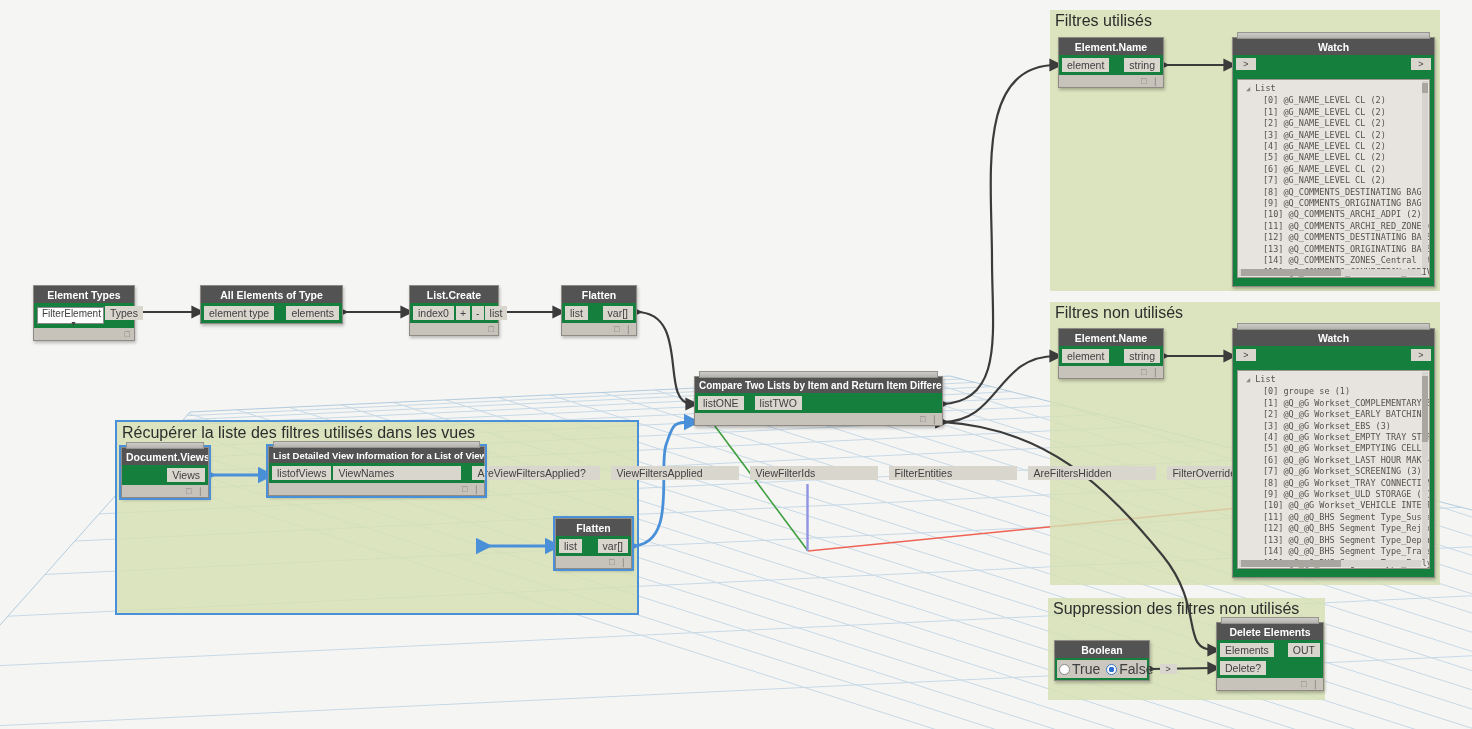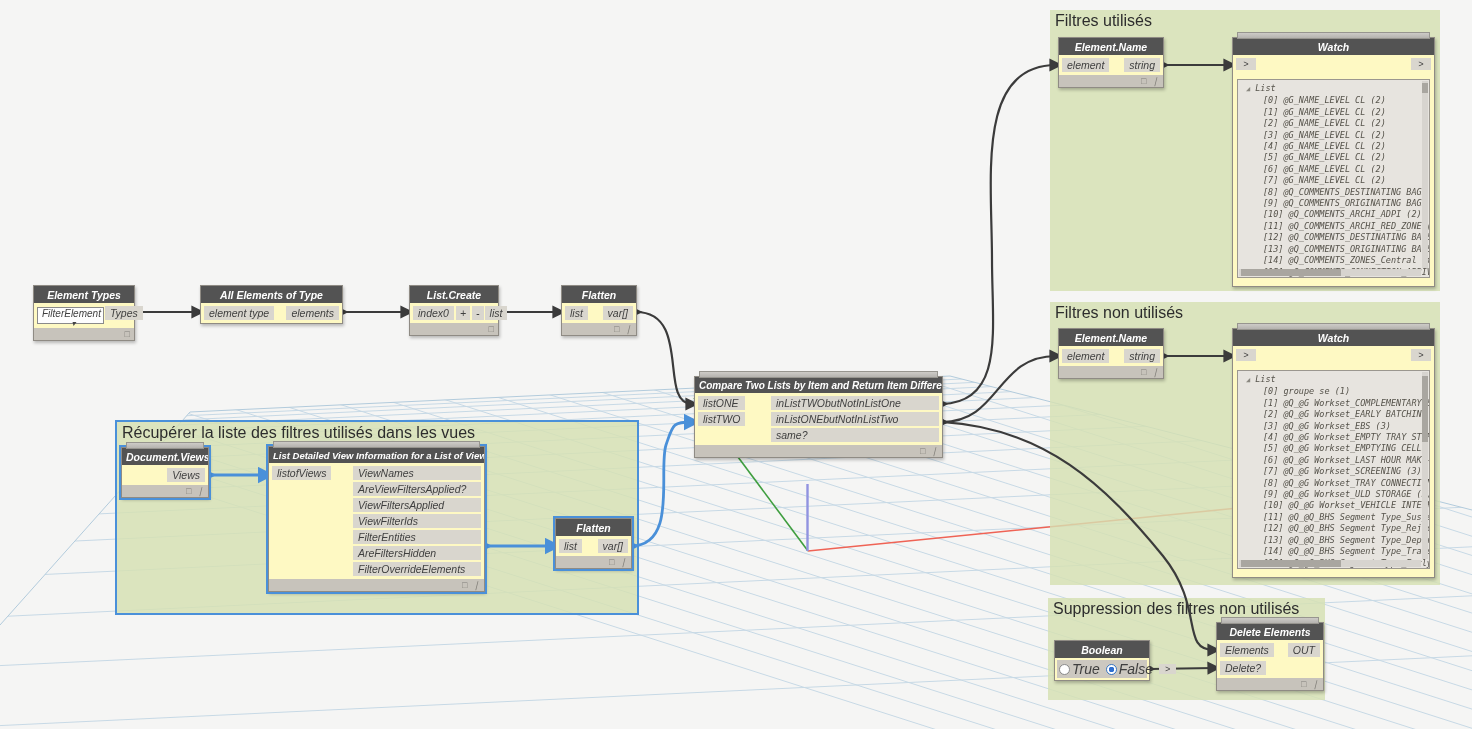--- a/index.html
+++ b/index.html
@@ -12,34 +12,34 @@
   .group{position:absolute;background:rgba(213,224,178,0.82);}
   .group.selected{border:2px solid #4a90d9;}
   .gtitle{position:absolute;left:5px;top:2px;font-size:16px;color:#2d2d2d;white-space:nowrap;}
   #g1{left:28px;top:258px;width:618px;height:85px;}
   #g2{left:115px;top:420px;width:520px;height:191px;}
   #g3{left:1050px;top:10px;width:390px;height:281px;}
   #g4{left:1050px;top:302px;width:390px;height:283px;}
   #g5{left:1048px;top:598px;width:277px;height:102px;}
 
   
-  .node{position:absolute;background:#fef9c3;border:1px solid #8f8b84;
-        box-shadow:1px 2px 3px rgba(0,0,0,.25);font-size:10.5px;color:#3f3f3f;font-style:italic;}
+  .node{position:absolute;background:#15803d;border:1px solid #8f8b84;
+        box-shadow:1px 2px 3px rgba(0,0,0,.25);font-size:10.5px;color:#3f3f3f;}
   .node.selected{outline:2px solid #4a90d9;outline-offset:0px;}
   .stack{position:absolute;top:-6px;left:4px;right:4px;height:5px;
          background:linear-gradient(#cdcbc7,#b5b3af);border:1px solid #97958f;}
   .nhead{background:#535353;color:#fff;font-weight:bold;text-align:center;
          padding:3px 4px 2px 4px;font-size:10.5px;white-space:nowrap;overflow:hidden;}
   .prow{display:flex;justify-content:space-between;align-items:flex-start;padding:2px;}
   .port{background:#d9d6ce;padding:1px 5px;margin:1px;white-space:nowrap;}
   .port.out{margin-left:auto;}
   .nfoot{height:12px;background:#c7c3bb;text-align:right;padding:0 4px;font-size:9px;
          color:#82807a;line-height:12px;}
   .ficon{margin-left:5px;}
-  .col{display:flex;flex-direction:column;}
+  .col{display:flex;flex-direction:row;gap:9px;}
   .col .port{margin:1px 1px 1px 1px;}
 
   #n-element-types{left:33px;top:285px;width:100px;}
   #n-all-elements{left:200px;top:285px;width:141px;}
   #n-list-create{left:409px;top:285px;width:88px;}
   #n-flatten1{left:561px;top:285px;width:74px;}
   #n-document-views{left:121px;top:447px;width:86px;}
   #n-list-detailed{left:268px;top:446px;width:215px;}
   #n-flatten2{left:555px;top:518px;width:75px;}
   #n-compare{left:694px;top:376px;width:247px;}
@@ -272,25 +272,20 @@
   </div>
 
   <div class="node" id="n-compare">
     <div class="stack"></div>
     <div class="nhead" style="font-size:10px;">Compare Two Lists by Item and Return Item Differences</div>
     <div class="compare-body">
       <span class="col">
         <span class="port in">listONE</span>
         <span class="port in">listTWO</span>
       </span>
-      <span class="col compare-out">
-        <span class="port out">inListTWObutNotInListOne</span>
-        <span class="port out">inListONEbutNotInListTwo</span>
-        <span class="port out">same?</span>
-      </span>
     </div>
     <div class="nfoot"><span class="ficon">□</span><span class="ficon">❘</span></div>
   </div>
 
   <div class="node" id="n-element-name1">
     <div class="nhead">Element.Name</div>
     <div class="prow">
       <span class="port in">element</span>
       <span class="port out">string</span>
     </div>

